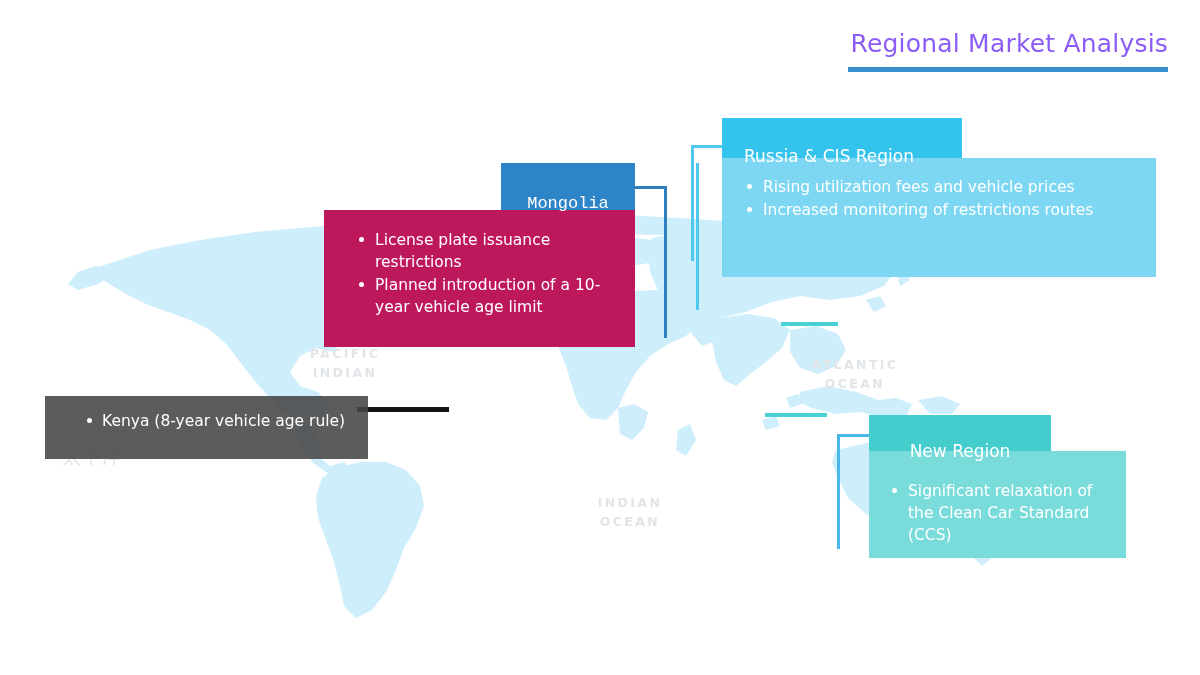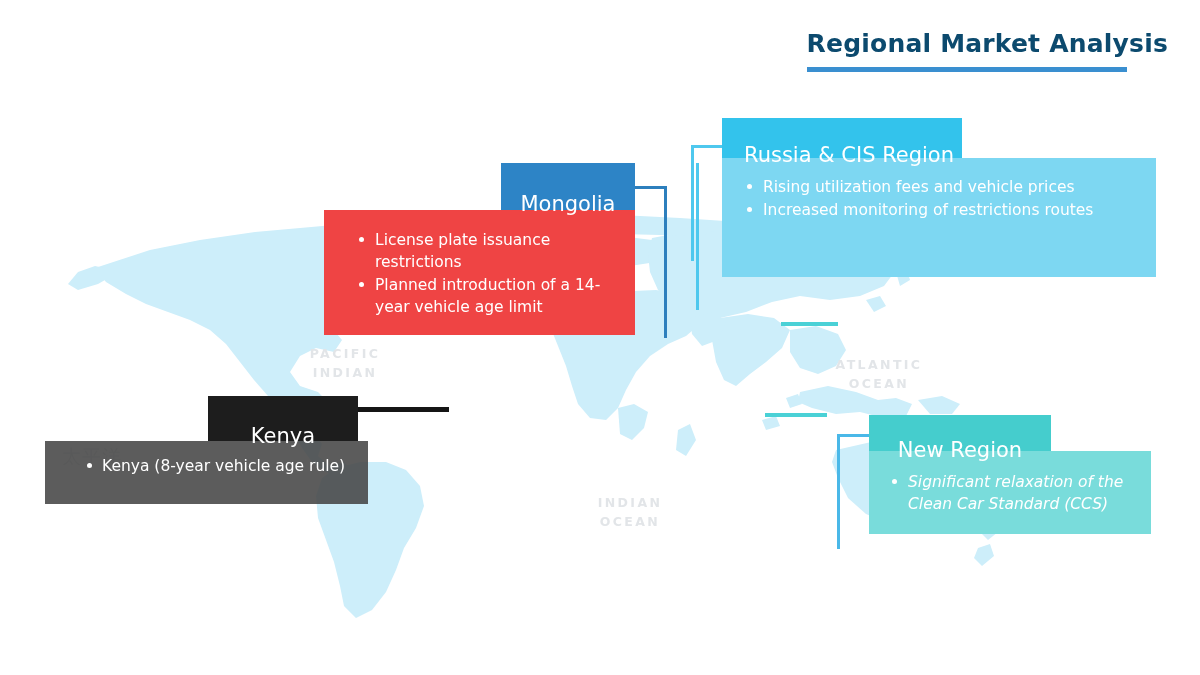--- a/index.html
+++ b/index.html
@@ -21,22 +21,22 @@
 
   
   .title-wrap {
     position: absolute;
     right: 32px;
     top: 30px;
     text-align: right;
   }
   .title-text {
     font-size: 25px;
-    font-weight: bold;
-    color: #0c4a6e;
+    font-weight: normal;
+    color: #8b5cf6;
     letter-spacing: 0.2px;
     line-height: 1.1;
     white-space: nowrap;
   }
   .title-rule {
     margin-top: 9px;
     height: 5px;
     width: 320px;
     background: #3a8fd0;
   }
@@ -81,21 +81,21 @@
 
   
   .callout { position: absolute; }
   .callout .hdr {
     display: flex;
     align-items: center;
     box-sizing: border-box;
   }
   .callout .hdr-label {
     color: #ffffff;
-    font-size: 21px;
+    font-size: 17px;
     line-height: 1.2;
     white-space: nowrap;
     margin-top: 36px;
   }
   .callout .body {
     box-sizing: border-box;
   }
   .callout ul {
     margin: 0;
     padding: 0;
@@ -136,22 +136,22 @@
 
   
   #callout-mongolia .hdr {
     width: 134px; height: 47px;
     background: #2d84c6;
     justify-content: center;
   }
   #callout-mongolia .body {
     width: 311px;
     min-height: 117px;
-    background: #ef4444;
-    padding: 19px 18px 16px 32px;
+    background: #be185d;
+    padding: 19px 18px 28px 32px;
   }
 
   
   #callout-kenya .hdr {
     width: 150px; height: 45px;
     background: #1d1d1d;
     justify-content: center;
   }
   #callout-kenya .body {
     width: 323px;
@@ -162,25 +162,24 @@
   #callout-kenya li { padding-left: 15px; }
   #callout-kenya li::before { left: 0px; }
 
   
   #callout-nz .hdr {
     width: 182px; height: 36px;
     background: #45cdcd;
     justify-content: center;
   }
   #callout-nz .body {
-    width: 282px;
+    width: 257px;
     min-height: 83px;
     background: #79dcdb;
-    padding: 20px 14px 11px 20px;
-    font-style: italic;
+    padding: 29px 14px 11px 20px;
   }
 </style>
 </head>
 <body>
 
 <div id="stage">
 
   <div id="map-layer">
     <svg width="1200" height="675" viewBox="0 0 1200 675">
       <g fill="#cdeefa" stroke="none">
@@ -248,21 +247,21 @@
         <path d="M678,430 L690,424 L696,440 L686,456 L676,450 Z"></path>
 
         <path d="M436,222 L520,216 L600,214 L680,218 L740,222 L700,236 L620,234
                  L540,240 L470,240 Z"></path>
       </g>
     </svg>
 
     
     <div class="ocean-label" style="left:286px; top:344px; width:118px;">PACIFIC
 INDIAN</div>
-    <div class="ocean-label" style="left:812px; top:355px; width:134px;">ATLANTIC
+    <div class="ocean-label" style="left:788px; top:355px; width:134px;">ATLANTIC
 OCEAN</div>
     <div class="ocean-label" style="left:576px; top:493px; width:108px;">INDIAN
 OCEAN</div>
 
     
     <div class="cjk-ghost" style="left:62px; top:444px;">太平洋</div>
 
     
     <div class="marker-line" style="left:781px; top:322px; width:57px;"></div>
     <div class="marker-line" style="left:765px; top:413px; width:62px;"></div>
@@ -292,35 +291,32 @@
     </div>
     <div class="body">
       <ul>
         <li>Rising utilization fees and vehicle prices</li>
         <li>Increased monitoring of restrictions routes</li>
       </ul>
     </div>
   </div>
 
   <div class="callout" id="callout-mongolia" style="left:324px; top:163px;">
-    <div class="hdr" style="margin-left:177px;">
+    <div class="hdr" style="margin-left:177px;font-family:Liberation Mono, monospace;">
       <span class="hdr-label">Mongolia</span>
     </div>
     <div class="body">
       <ul>
         <li>License plate issuance restrictions</li>
-        <li>Planned introduction of a 14-year vehicle age limit</li>
+        <li>Planned introduction of a 10-year vehicle age limit</li>
       </ul>
     </div>
   </div>
 
   <div class="callout" id="callout-kenya" style="left:45px; top:396px;">
-    <div class="hdr" style="margin-left:163px;">
-      <span class="hdr-label">Kenya</span>
-    </div>
     <div class="body">
       <ul>
         <li>Kenya (8-year vehicle age rule)</li>
       </ul>
     </div>
   </div>
 
   <div class="callout" id="callout-nz" style="left:869px; top:415px;">
     <div class="hdr">
       <span class="hdr-label">New Region</span>

